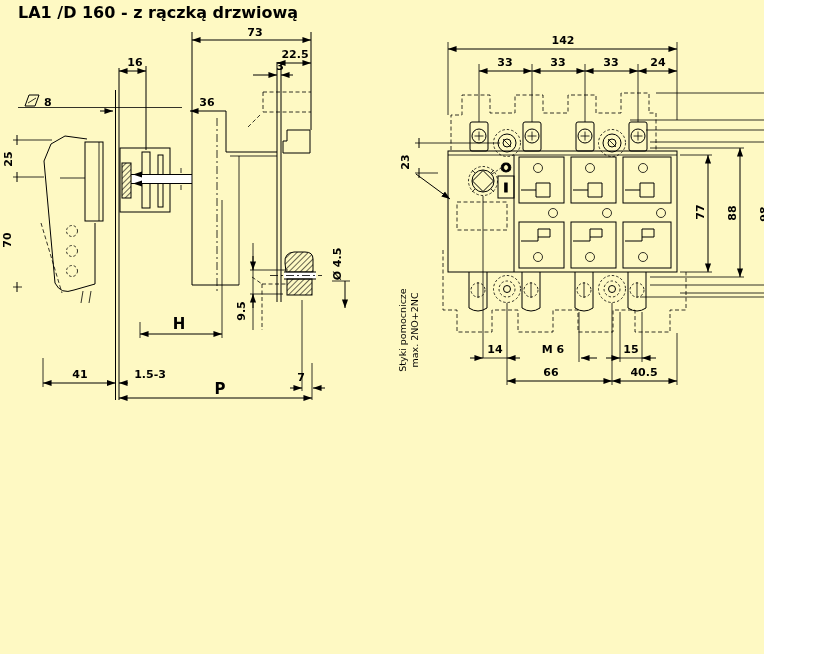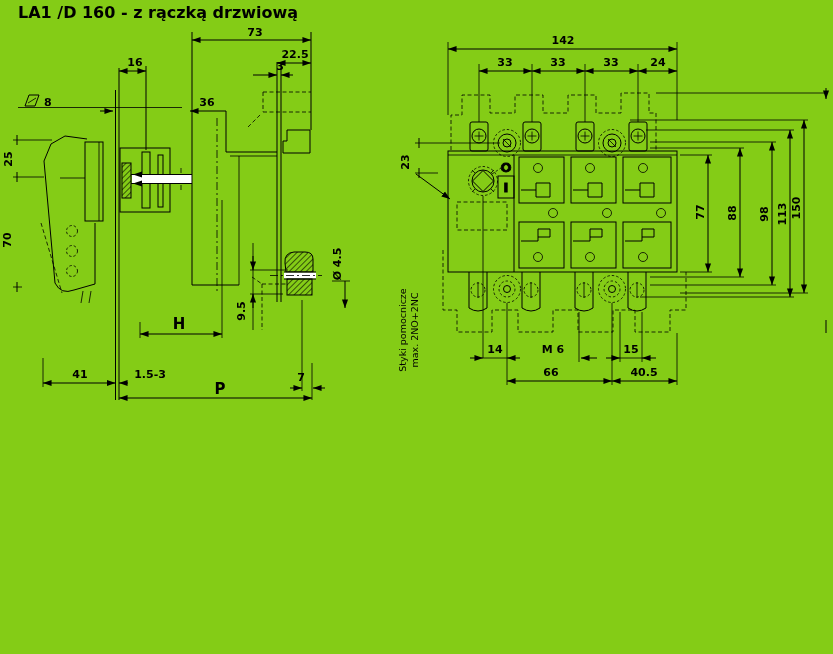--- a/index.html
+++ b/index.html
@@ -1,16 +1,16 @@
 <!DOCTYPE html>
 <html><head>
 <meta charset="utf-8">
 <style>
   html,body{margin:0;padding:0;background:#fff;}
-  #stage{position:relative;width:833px;height:654px;background:#84cc16;overflow:hidden;
+  #stage{position:relative;width:764px;height:654px;background:#fef9c3;overflow:hidden;
          font-family:"DejaVu Sans","Liberation Sans",sans-serif;}
   svg{position:absolute;left:0;top:0;}
   svg text{fill:#000;font-family:"DejaVu Sans","Liberation Sans",sans-serif;}
   .dimtxt{font-size:11px;font-weight:bold;}
   .bigtxt{font-size:15px;font-weight:bold;}
   .notetxt{font-size:9.5px;font-weight:normal;}
   .titletxt{font-size:16px;font-weight:bold;}
   .ln{stroke:#000;stroke-width:1;fill:none;}
   .lnthin{stroke:#000;stroke-width:0.8;fill:none;}
   .dash{stroke-dasharray:4 2.5;}

